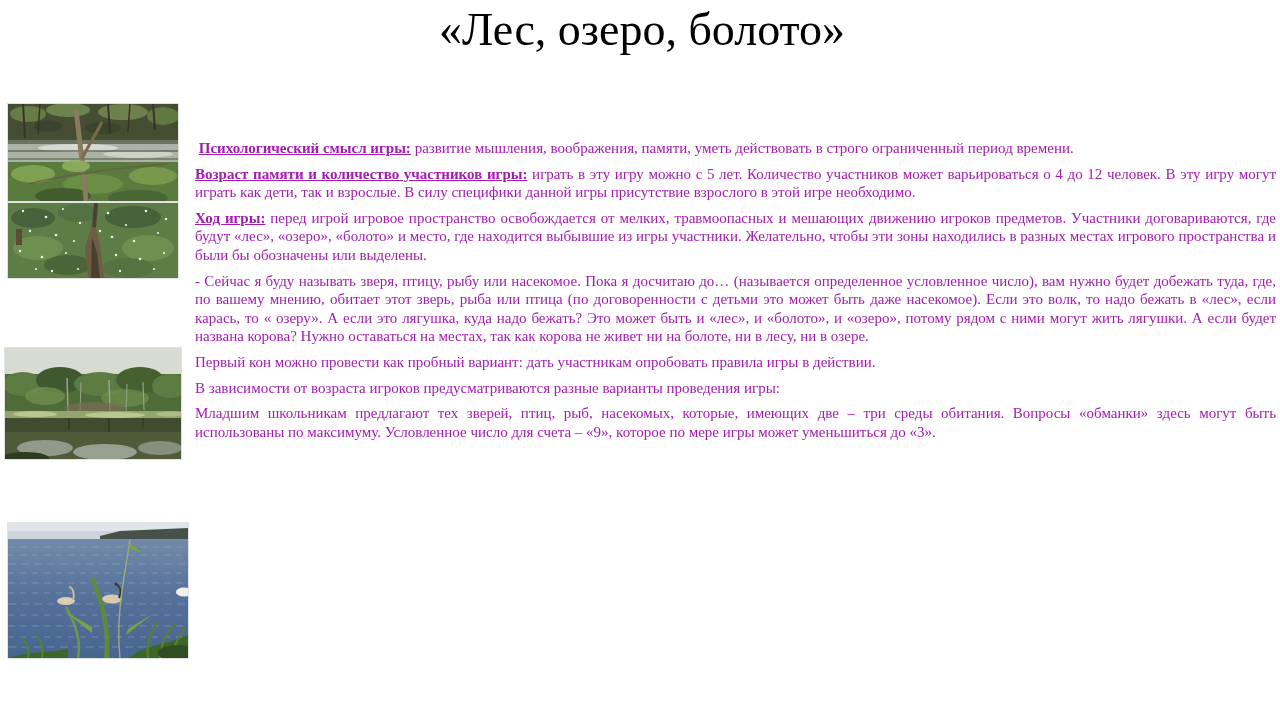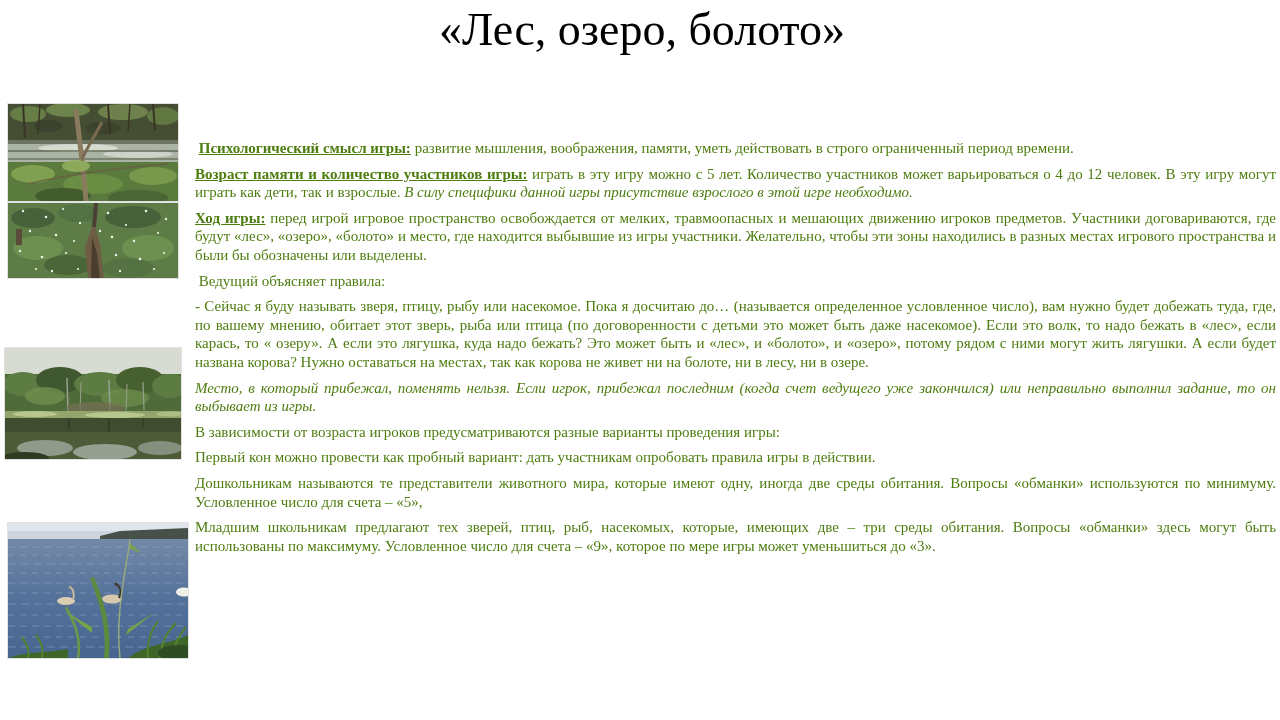--- a/index.html
+++ b/index.html
@@ -15,23 +15,23 @@
   .title .tline{display:block;}
   .photo{position:absolute;margin:0;padding:0;outline:1px solid #e2e2e2;}
   .photo svg{display:block;width:100%;height:100%;}
   .photo1{left:8px;top:104px;width:170px;height:97px;}
   .photo2{left:8px;top:203px;width:170px;height:75px;}
   .photo3{left:5px;top:348px;width:176px;height:111px;}
   .photo4{left:8px;top:523px;width:180px;height:135px;}
   .text-col{position:absolute;left:195px;top:139px;width:1081px;}
   .para{
     margin:0 0 7px 0;font-size:15px;line-height:1.24;text-align:justify;
-    font-weight:400;color:#4d7c0f;
+    font-weight:400;color:#a21caf;
   }
-  .para.i, .i{font-style:italic;}
+  .para.i, .i{}
   .b{font-weight:bold;}
   .u{text-decoration:underline;}
 </style>
 </head>
 <body>
 
 <div class="slide">
 
   <h1 class="title">
     <span class="tline">«Лес, озеро, болото»</span>
@@ -198,22 +198,19 @@
         <path d="M34,135 C36,124 32,118 28,112"></path>
       </g>
       <ellipse cx="170" cy="130" rx="20" ry="8" fill="#2f4d22"></ellipse>
     </svg>
   </figure>
 
   <div class="text-col">
       <p class="para"><span>&nbsp;</span><span class="b u">Психологический смысл игры:</span><span> развитие мышления, воображения, памяти, уметь действовать в строго ограниченный период времени.</span></p>
       <p class="para"><span class="b u">Возраст памяти и количество участников игры:</span><span> играть в эту игру можно с 5 лет. Количество участников может варьироваться о 4 до 12 человек. В эту игру могут играть как дети, так и взрослые. </span><span class="i">В силу специфики данной игры присутствие взрослого в этой игре необходимо.</span></p>
       <p class="para"><span class="b u">Ход игры:</span><span> перед игрой игровое пространство освобождается от мелких, травмоопасных и мешающих движению игроков предметов. Участники договариваются, где будут «лес», «озеро», «болото» и место, где находится выбывшие из игры участники. Желательно, чтобы эти зоны находились в разных местах игрового пространства и были бы обозначены или выделены.</span></p>
-      <p class="para"><span>&nbsp;Ведущий объясняет правила:</span></p>
       <p class="para"><span>- Сейчас я буду называть зверя, птицу, рыбу или насекомое. Пока я досчитаю до… (называется определенное условленное число), вам нужно будет добежать туда, где, по вашему мнению, обитает этот зверь, рыба или птица (по договоренности с детьми это может быть даже насекомое). Если это волк, то надо бежать в «лес», если карась, то « озеру». А если это лягушка, куда надо бежать? Это может быть и «лес», и «болото», и «озеро», потому рядом с ними могут жить лягушки. А если будет названа корова? Нужно оставаться на местах, так как корова не живет ни на болоте, ни в лесу, ни в озере.</span></p>
-      <p class="para i"><span>Место, в который прибежал, поменять нельзя. Если игрок, прибежал последним (когда счет ведущего уже закончился) или неправильно выполнил задание, то он выбывает из игры.</span></p>
+      <p class="para"><span>Первый кон можно провести как пробный вариант: дать участникам опробовать правила игры в действии.</span></p>
       <p class="para"><span>В зависимости от возраста игроков предусматриваются разные варианты проведения игры:</span></p>
-      <p class="para"><span>Первый кон можно провести как пробный вариант: дать участникам опробовать правила игры в действии.</span></p>
-      <p class="para"><span>Дошкольникам называются те представители животного мира, которые имеют одну, иногда две среды обитания. Вопросы «обманки» используются по минимуму. Условленное число для счета – «5»,</span></p>
       <p class="para"><span>Младшим школьникам предлагают тех зверей, птиц, рыб, насекомых, которые, имеющих две – три среды обитания. Вопросы «обманки» здесь могут быть использованы по максимуму. Условленное число для счета – «9», которое по мере игры может уменьшиться до «3».</span></p>
     </div>
 
 </div>
 
 </body></html>

